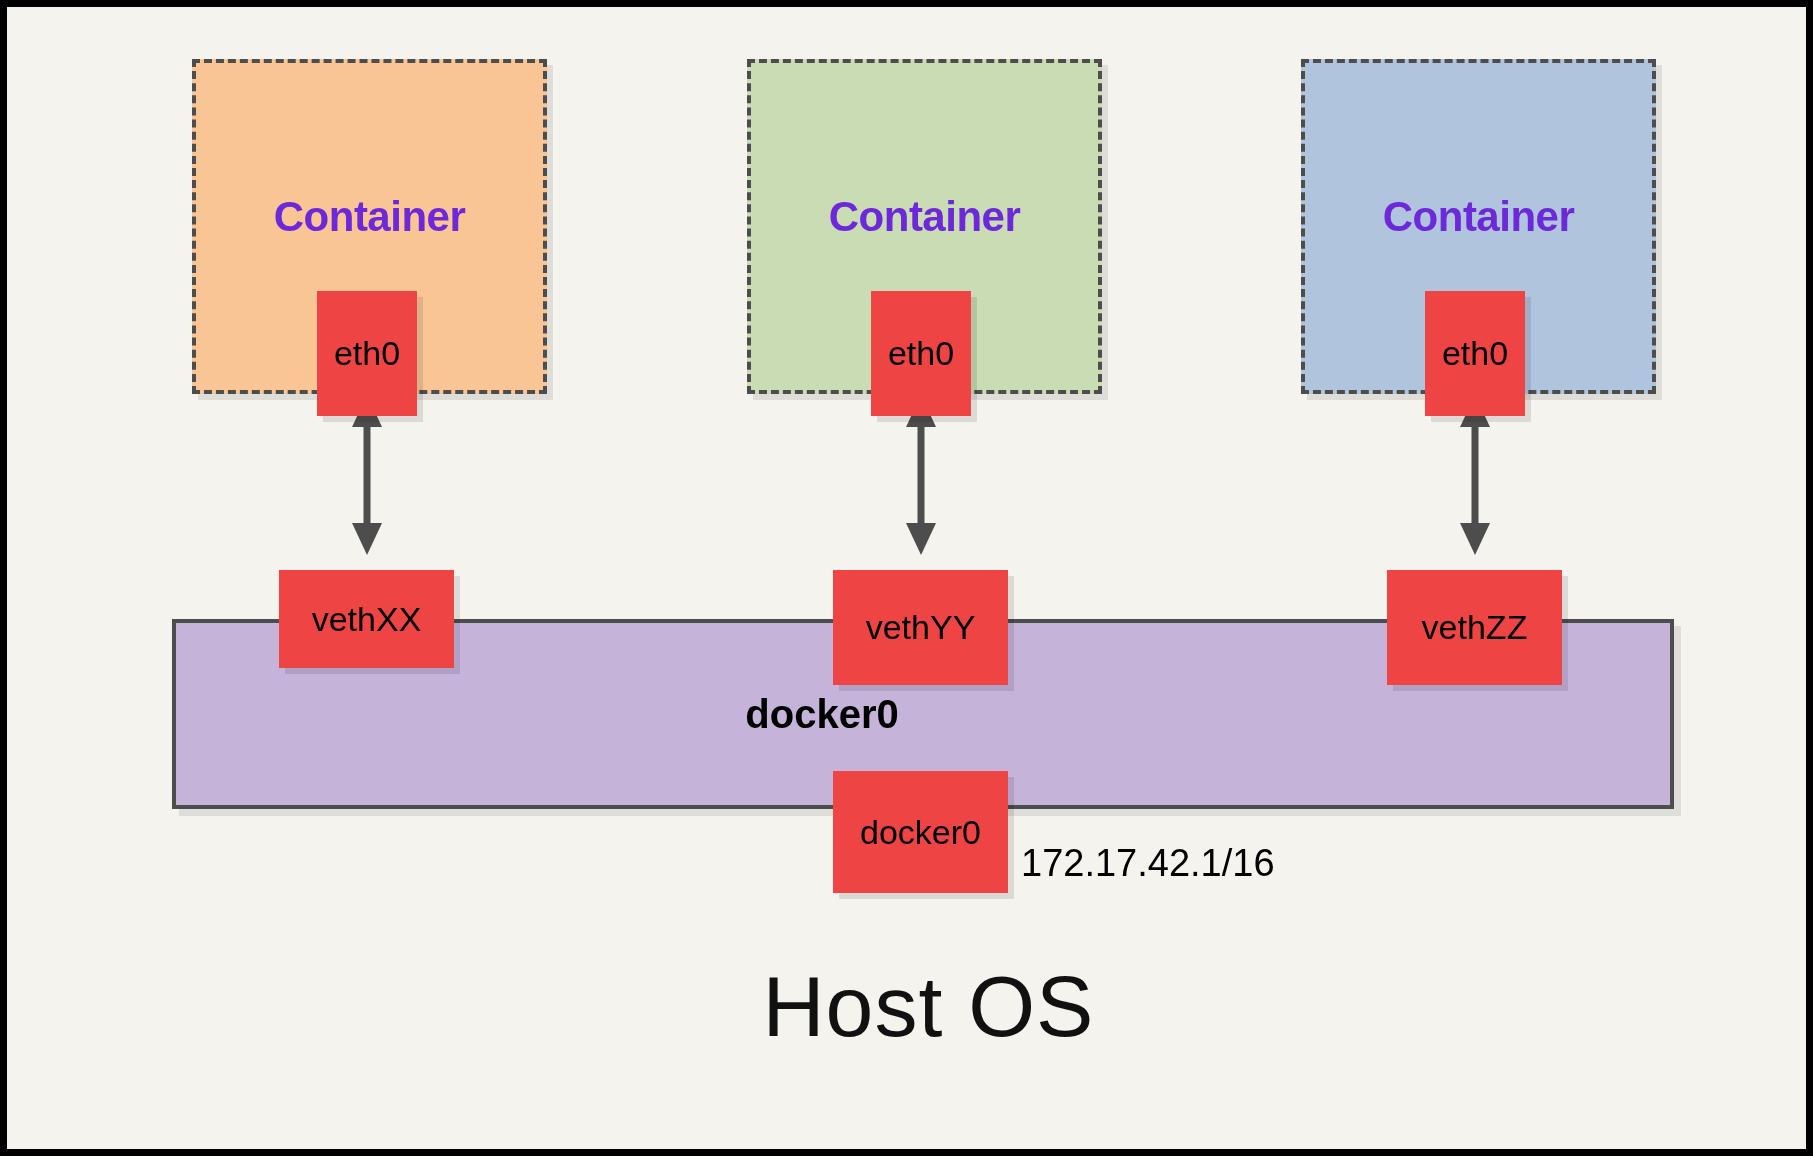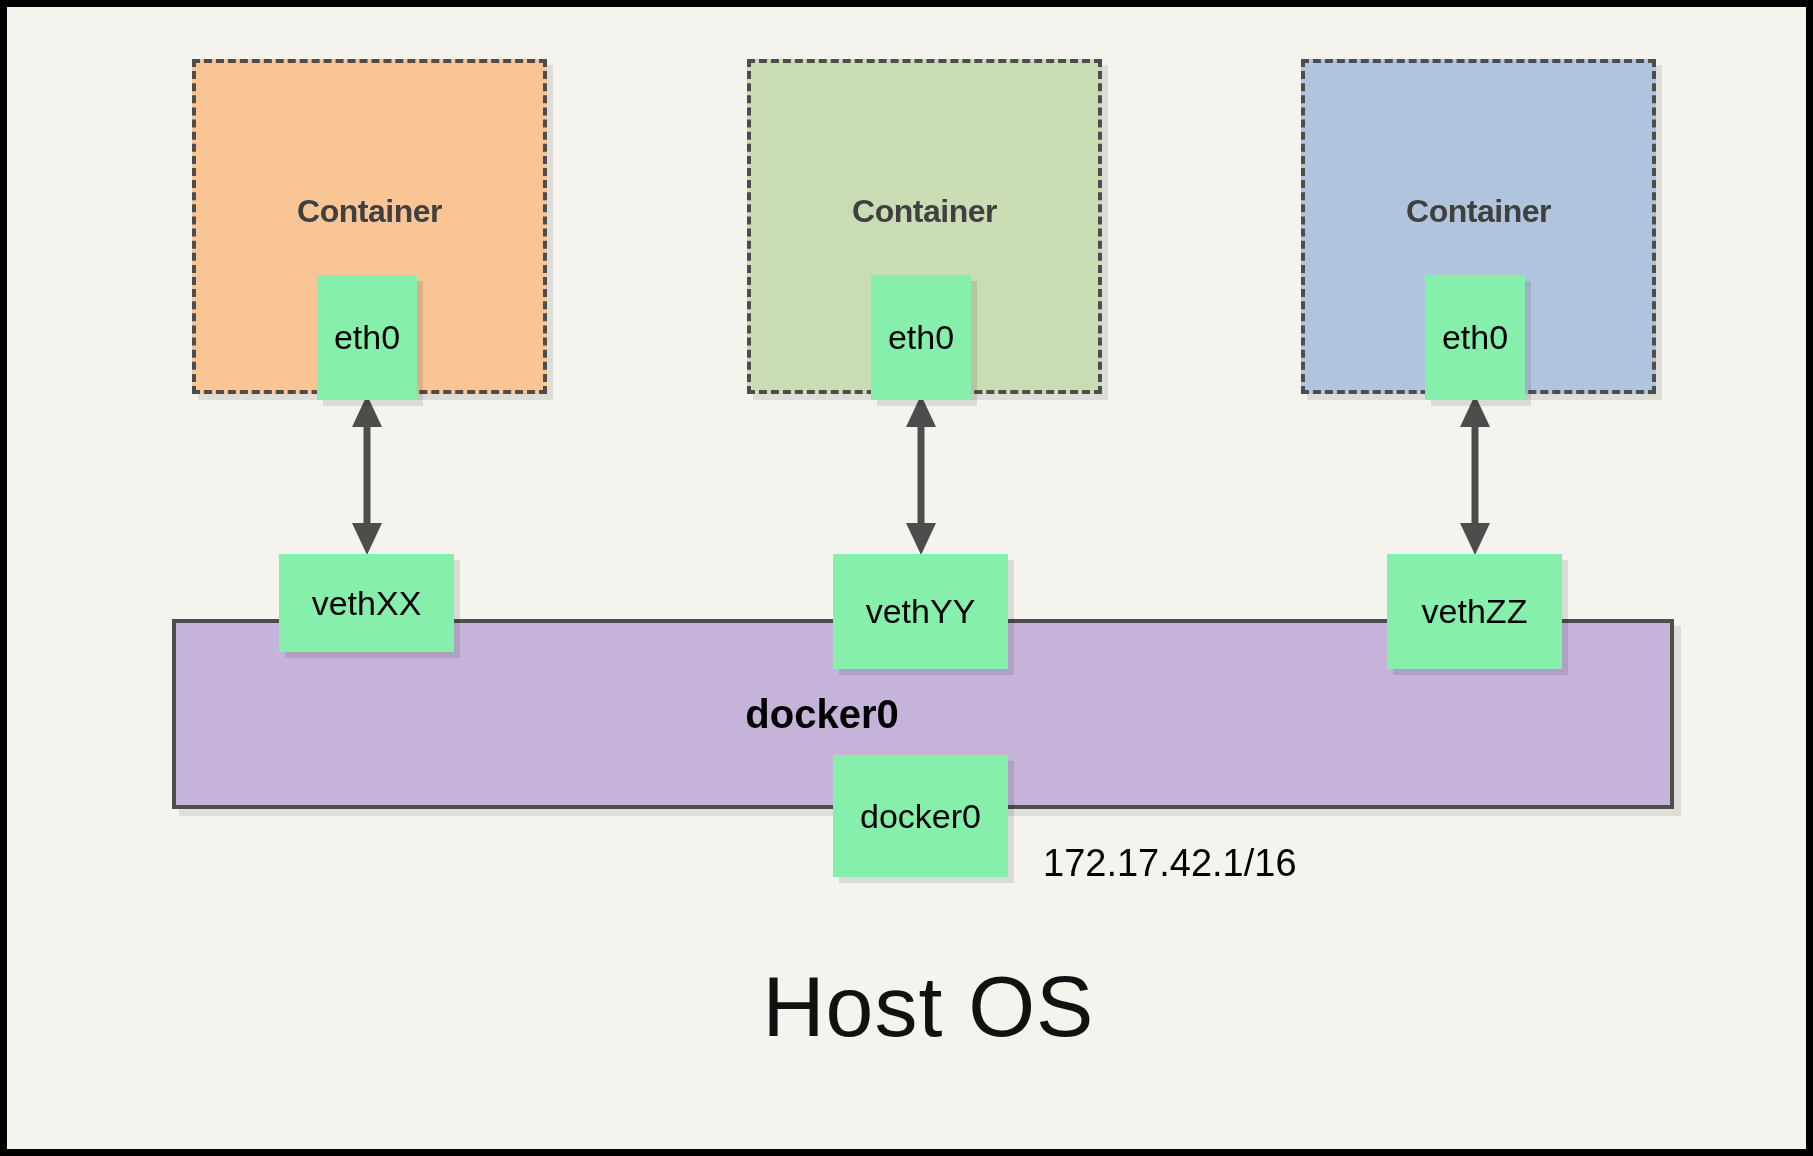--- a/index.html
+++ b/index.html
@@ -24,38 +24,39 @@
     border: 4px dashed #4d4d4d;
     box-sizing: border-box;
     box-shadow: 6px 6px 0 rgba(0,0,0,0.09);
   }
   .container-title {
     position: absolute;
     left: 0;
     right: 0;
     top: 130px;
     text-align: center;
-    font-size: 32px;
+    font-size: 42px;
     font-weight: bold;
-    color: #404040;
+    color: #6d28d9;
     letter-spacing: -0.5px;
   }
 
   
   .iface {
     position: absolute;
-    background: #86efac;
+    background: #ef4444;
     box-sizing: border-box;
     box-shadow: 6px 6px 0 rgba(0,0,0,0.10);
     display: flex;
     align-items: center;
     justify-content: center;
     font-size: 34px;
     color: #000000;
     z-index: 6;
+    margin-top: 16px;
   }
 
   
   #docker0-bar {
     position: absolute;
     background: #c5b3da;
     border: 4px solid #4d4d4d;
     box-sizing: border-box;
     box-shadow: 7px 7px 0 rgba(0,0,0,0.09);
     z-index: 2;
@@ -150,17 +151,17 @@
   </div>
 
   <div class="iface" style="left:826px; top:547px; width:175px; height:115px;">
     <span>vethYY</span>
   </div>
 
   <div class="iface" style="left:826px; top:748px; width:175px; height:122px;">
     <span>docker0</span>
   </div>
 
-  <div id="docker0-ip" style="left:1036px; top:835px;">172.17.42.1/16</div>
+  <div id="docker0-ip" style="left:1014px; top:835px;">172.17.42.1/16</div>
 
   <div id="host-os" style="top:950px;">Host OS</div>
 
 </div>
 
 </body></html>

